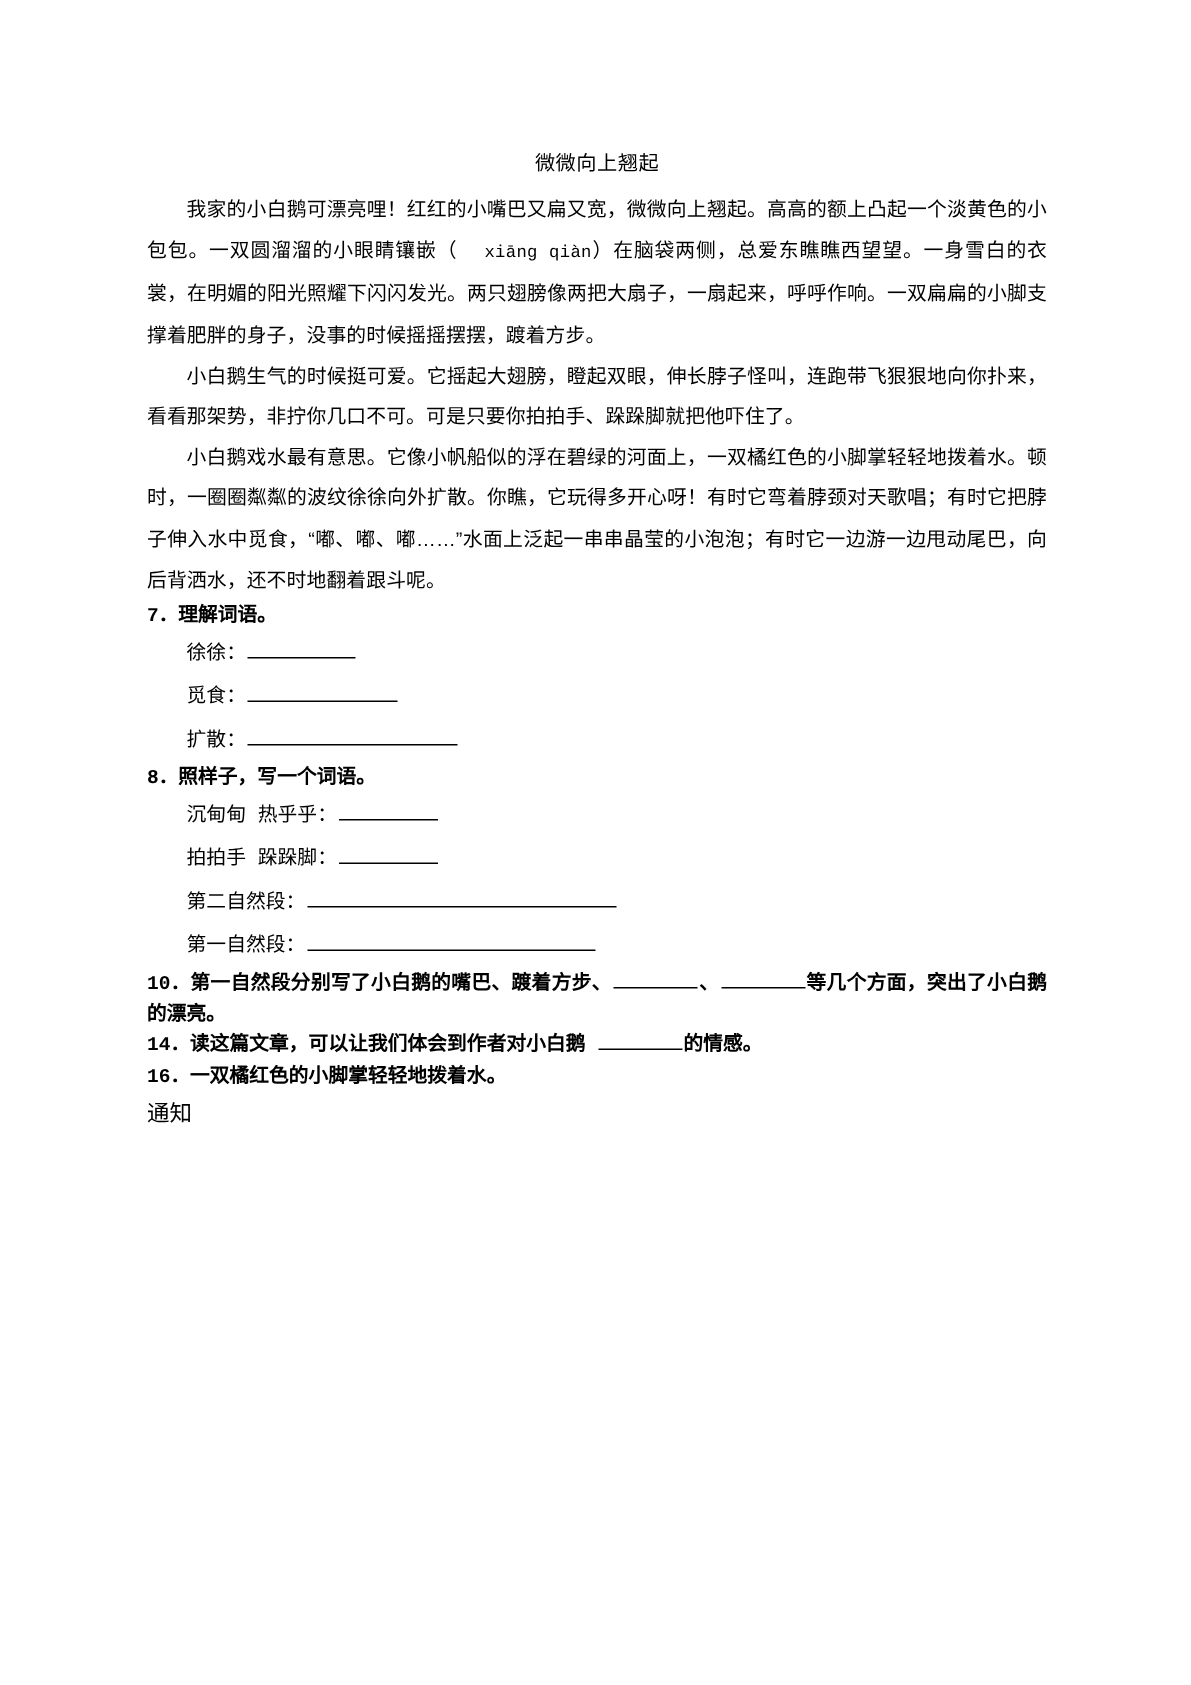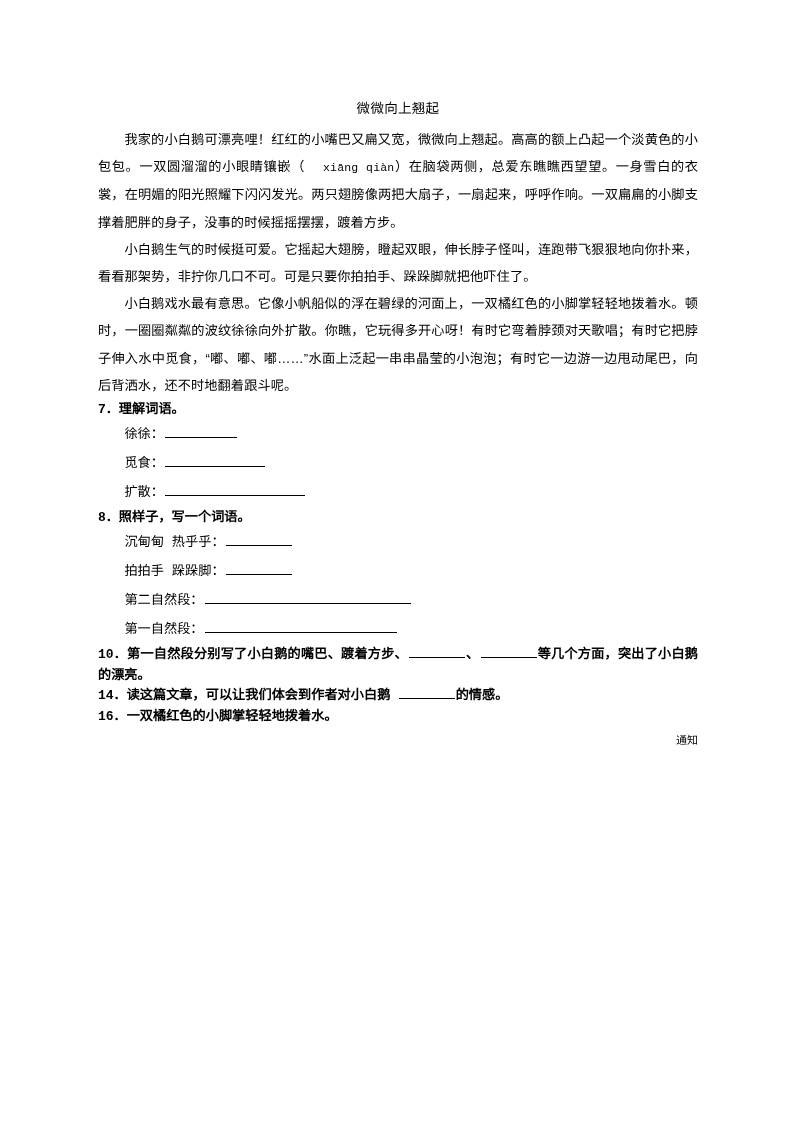--- a/index.html
+++ b/index.html
@@ -86,25 +86,25 @@
   .blank {
     display: inline-block;
     border-bottom: 1.2px solid #000;
     vertical-align: baseline;
     height: 0.95em;
     margin: 0 1px;
   }
   .gap { display: inline-block; width: 0.55em; }
 
   .notice-title {
-    text-align: right;
-    font-size: 11px;
+    text-align: left;
+    font-size: 15px;
     line-height: 29px;
     margin: 0;
-    font-family: Liberation Mono, monospace;
+    font-family: Liberation Sans, sans-serif;
   }
 </style>
 </head>
 <body>
 
 <div class="page">
   <div class="sheet">
 
     <div class="doc-title">微微向上翘起</div>
 

